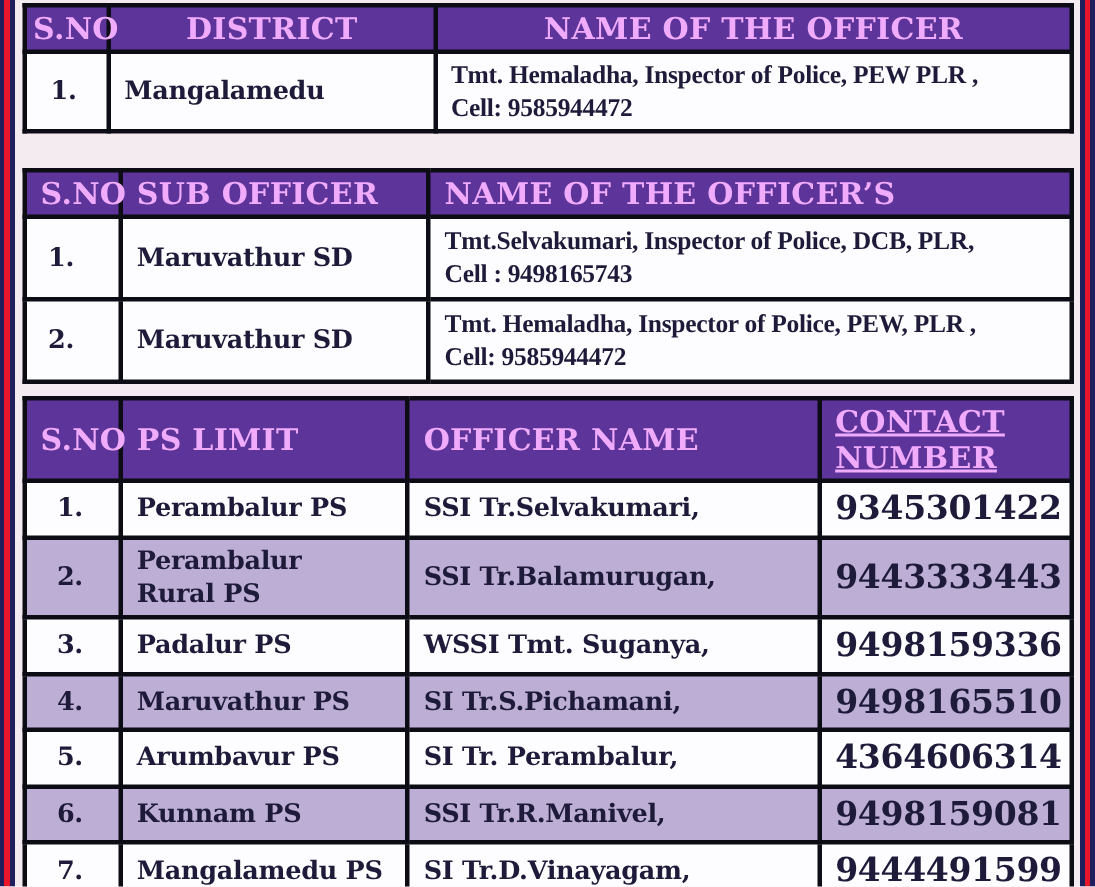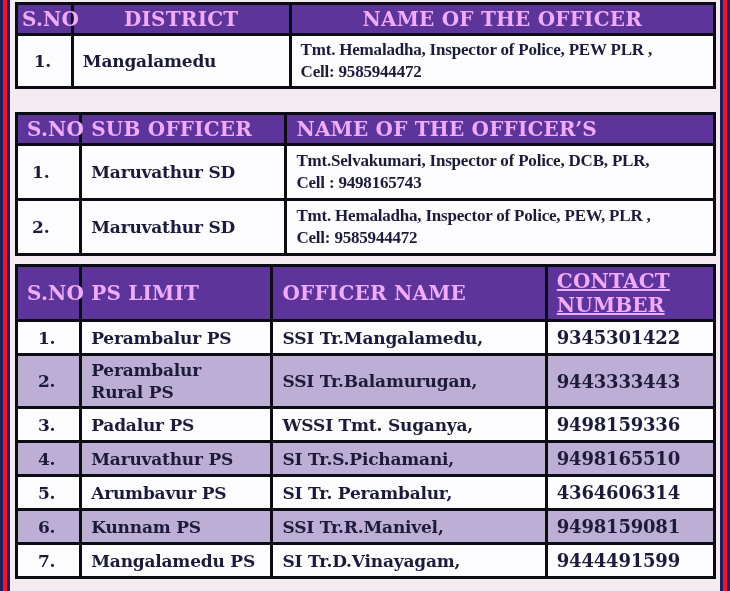--- a/index.html
+++ b/index.html
@@ -58,21 +58,21 @@
 
   
   .wrap-360 { display:inline-block; max-width:358px;font-family:Liberation Serif, serif; }
 
   
   .t3 { margin-top:8px; }
   .t3 th { height:50px; }
   .t3 td { height:34px; }
   .t3 .sno-cell { text-align:center; padding-left:0; }
   .t3 tbody tr:nth-child(even) td { background:#bcaed4; }
-  .t3 .contact-cell { font-size:18px; }
+  .t3 .contact-cell { font-size:22px; }
   .wrap-ps { display:inline-block; max-width:118px; }
   .wrap-contact-head { display:inline-block; max-width:92px;text-decoration:underline; }
 </style>
 </head>
 <body>
 
 <div class="side-stripe left"></div>
 <div class="side-stripe right"></div>
 
 <div class="content">
@@ -146,21 +146,21 @@
         <th>OFFICER NAME</th>
         <th>
           <span class="wrap-contact-head">CONTACT NUMBER</span>
         </th>
       </tr>
     </thead>
     <tbody>
       <tr>
         <td class="sno-cell">1.</td>
         <td class="ps-cell">Perambalur PS</td>
-        <td class="officer-cell">SSI Tr.Mangalamedu,</td>
+        <td class="officer-cell">SSI Tr.Selvakumari,</td>
         <td class="contact-cell">9345301422</td>
       </tr>
       <tr>
         <td class="sno-cell">2.</td>
         <td class="ps-cell">
           <span class="wrap-ps">Perambalur Rural PS</span>
         </td>
         <td class="officer-cell">SSI Tr.Balamurugan,</td>
         <td class="contact-cell">9443333443</td>
       </tr>

